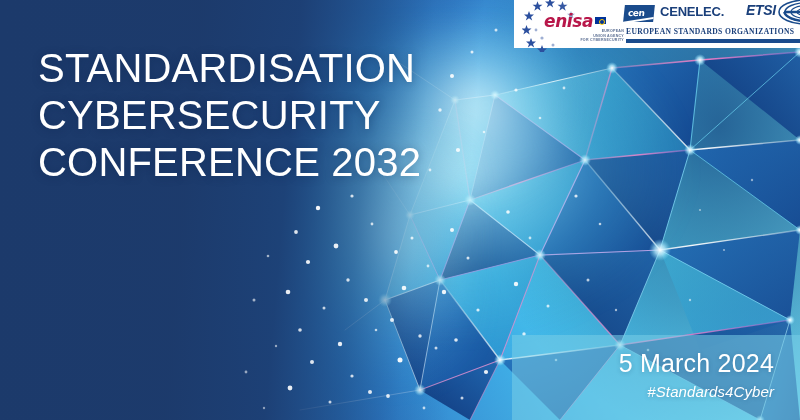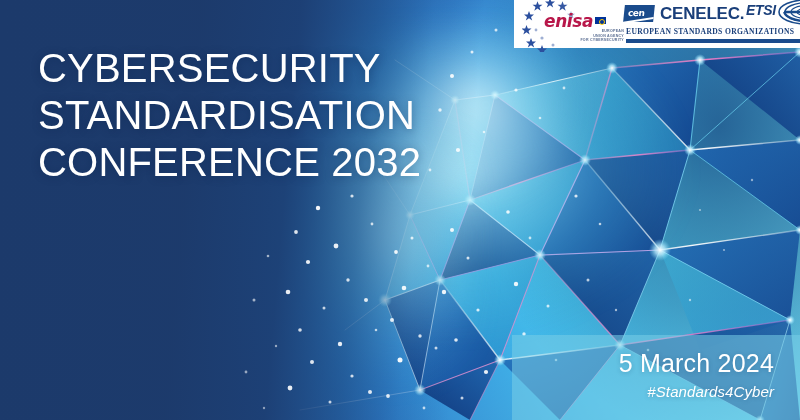--- a/index.html
+++ b/index.html
@@ -100,21 +100,21 @@
     color:#fff;font-family:"DejaVu Sans", sans-serif;
     font-size:9px;font-weight:bold;letter-spacing:-.5px;
   }
   .cen-mark:after{
     content:"";position:absolute;left:-4px;bottom:1px;width:42px;height:2px;
     background:#ffffff;transform:rotate(-9deg);
   }
   .cenelec{
     position:absolute;left:36px;top:8px;
     font-family:"Liberation Sans", sans-serif;
-    font-weight:bold;font-size:17px;letter-spacing:-.2px;
+    font-weight:bold;font-size:13px;letter-spacing:-.2px;
     color:#1a3f7a;
   }
   .etsi-word{
     position:absolute;left:122px;top:6px;
     font-family:"Liberation Sans", sans-serif;
     font-weight:bold;font-style:italic;font-size:14px;
     letter-spacing:-.3px;color:#1a3f7a;
   }
   .etsi-mark{position:absolute;left:152px;top:3px;width:60px;height:26px;}
   .eso-line{
@@ -362,22 +362,22 @@
       <circle cx="264" cy="408" r="1.2" opacity=".5"></circle>
       <circle cx="648" cy="350" r="1.3" opacity=".6"></circle>
         <circle cx="690" cy="300" r="1.2" opacity=".55"></circle>
       <circle cx="724" cy="250" r="1.1" opacity=".5"></circle>
         <circle cx="752" cy="180" r="1.2" opacity=".5"></circle>
       <circle cx="700" cy="210" r="1.1" opacity=".5"></circle>
     </g>
   </svg>
 
   <div class="headline">
+    <div>STANDARDISATION</div>
     <div>CYBERSECURITY</div>
-    <div>STANDARDISATION</div>
     <div>CONFERENCE 2032</div>
   </div>
 
   <div class="logo-panel">
 
     <div class="enisa">
       <svg class="enisa-stars" viewBox="0 0 56 56">
         <g fill="#2b4f9e">
           <polygon points="28,2 29.3,5.6 33,5.6 30,7.9 31.2,11.5 28,9.3 24.8,11.5 26,7.9 23,5.6 26.7,5.6"></polygon>
           <polygon points="40.5,5.2 41.8,8.8 45.5,8.8 42.5,11.1 43.7,14.7 40.5,12.5 37.3,14.7 38.5,11.1 35.5,8.8 39.2,8.8" opacity=".95"></polygon>

